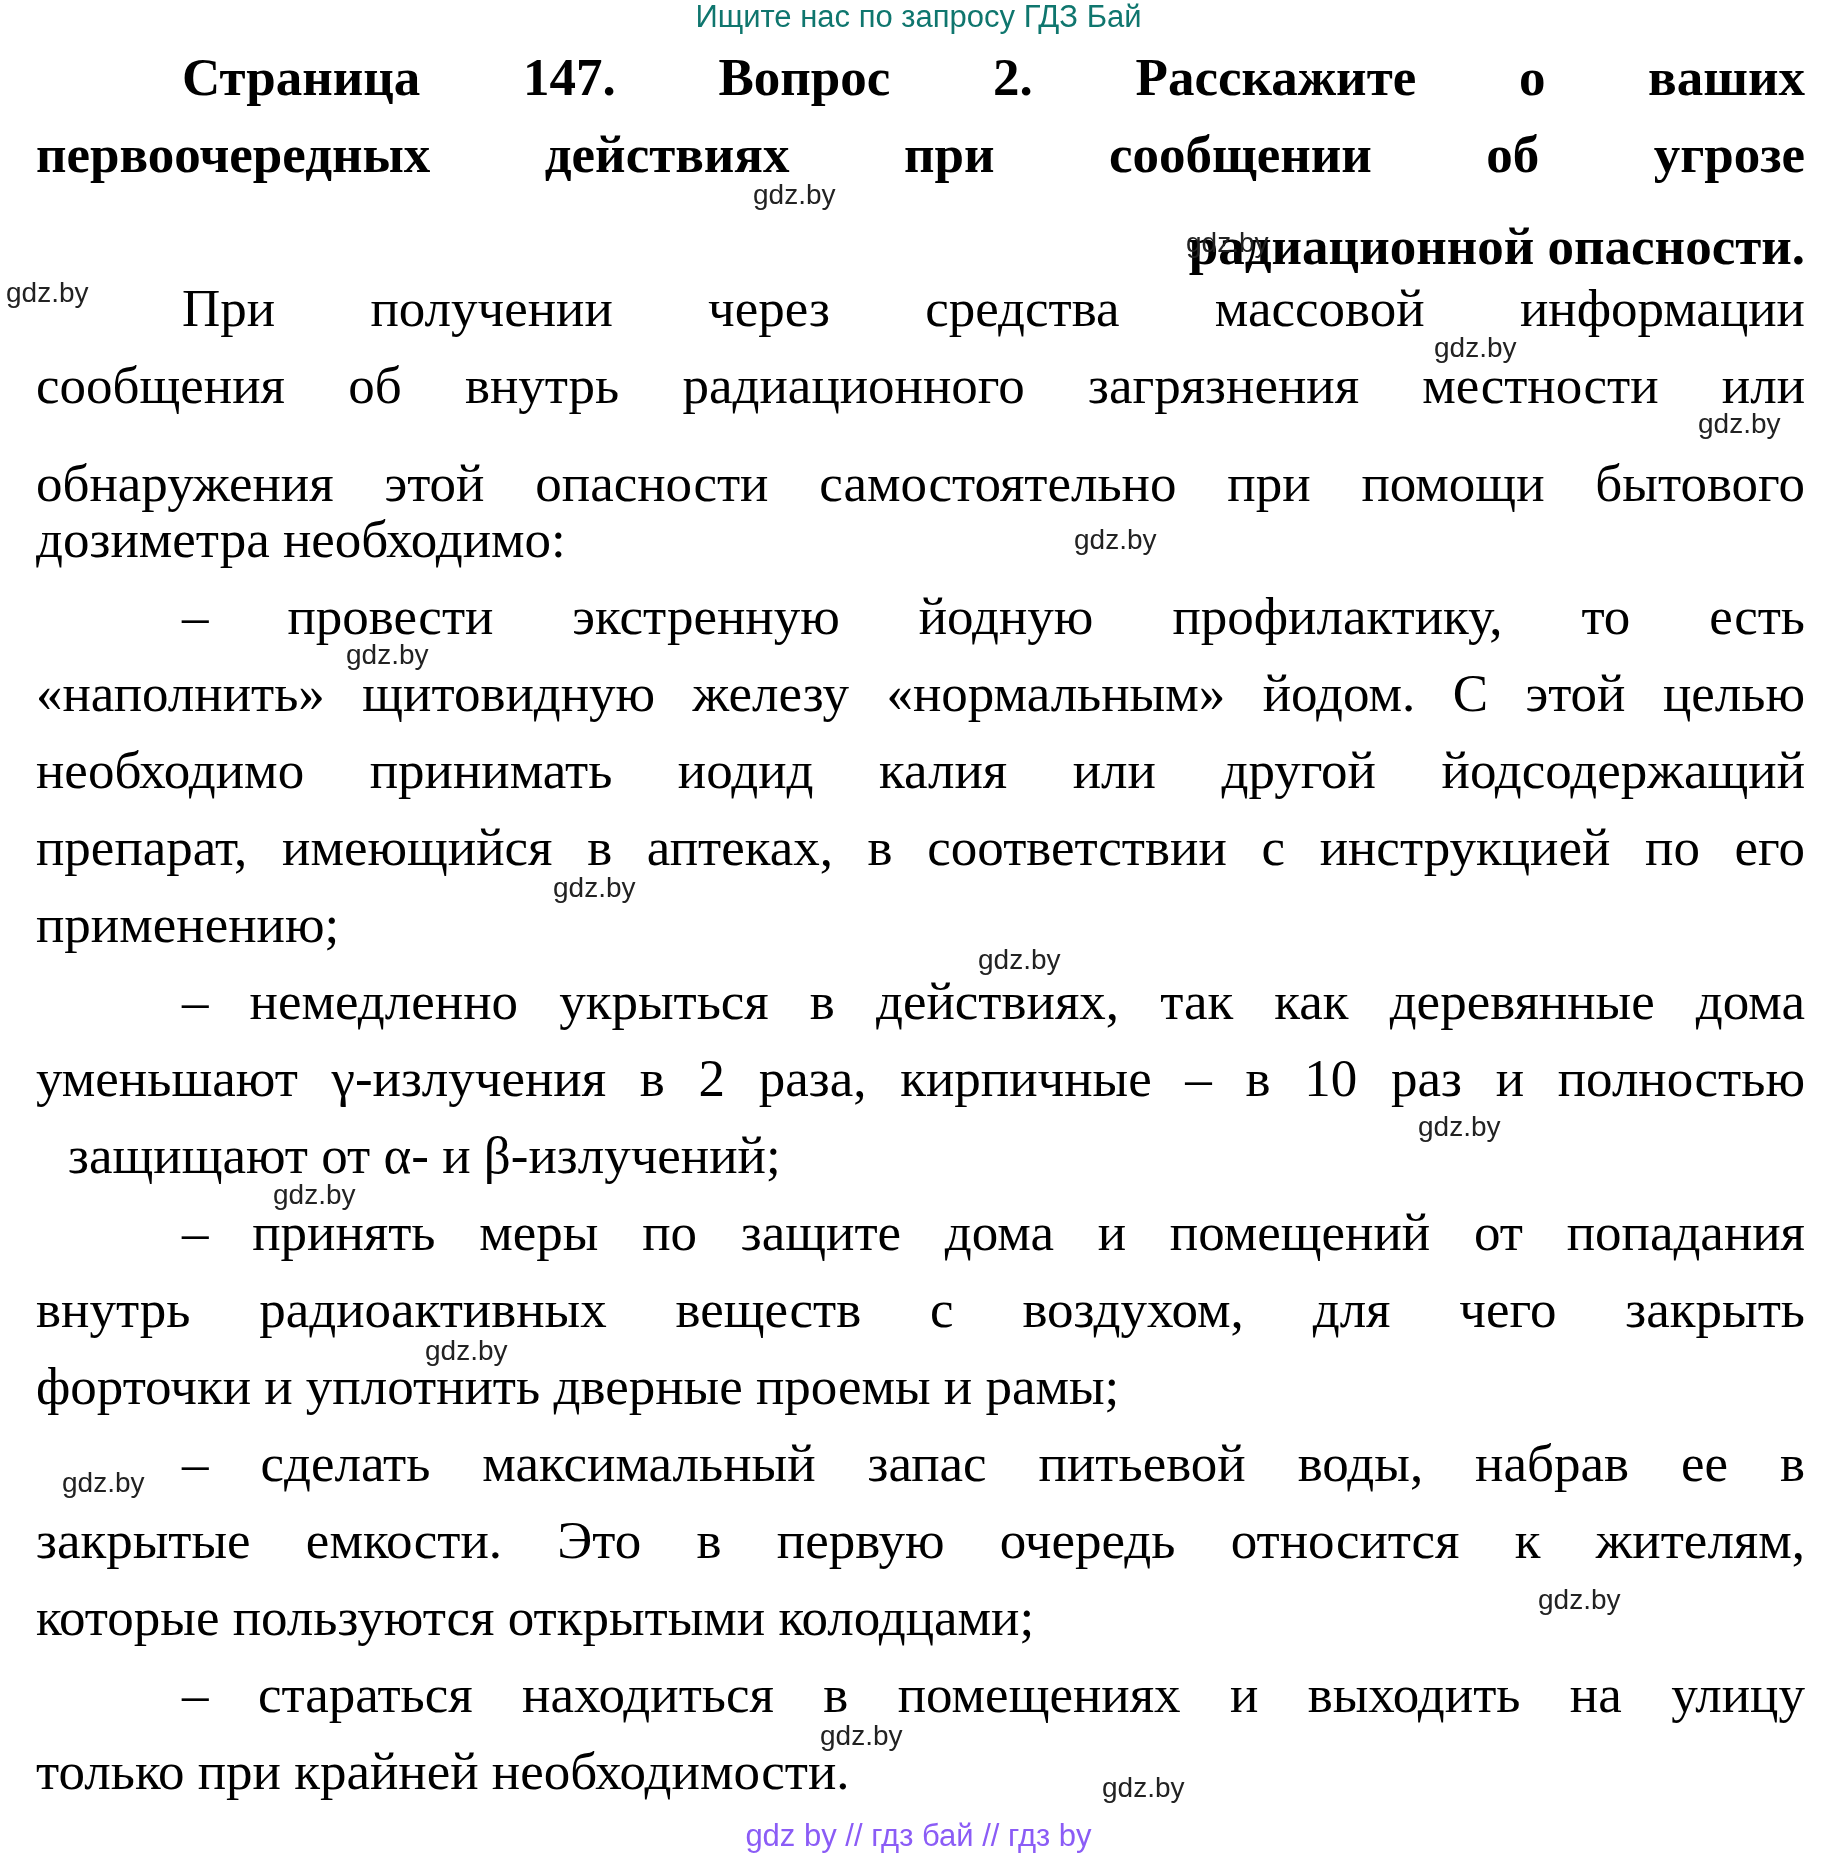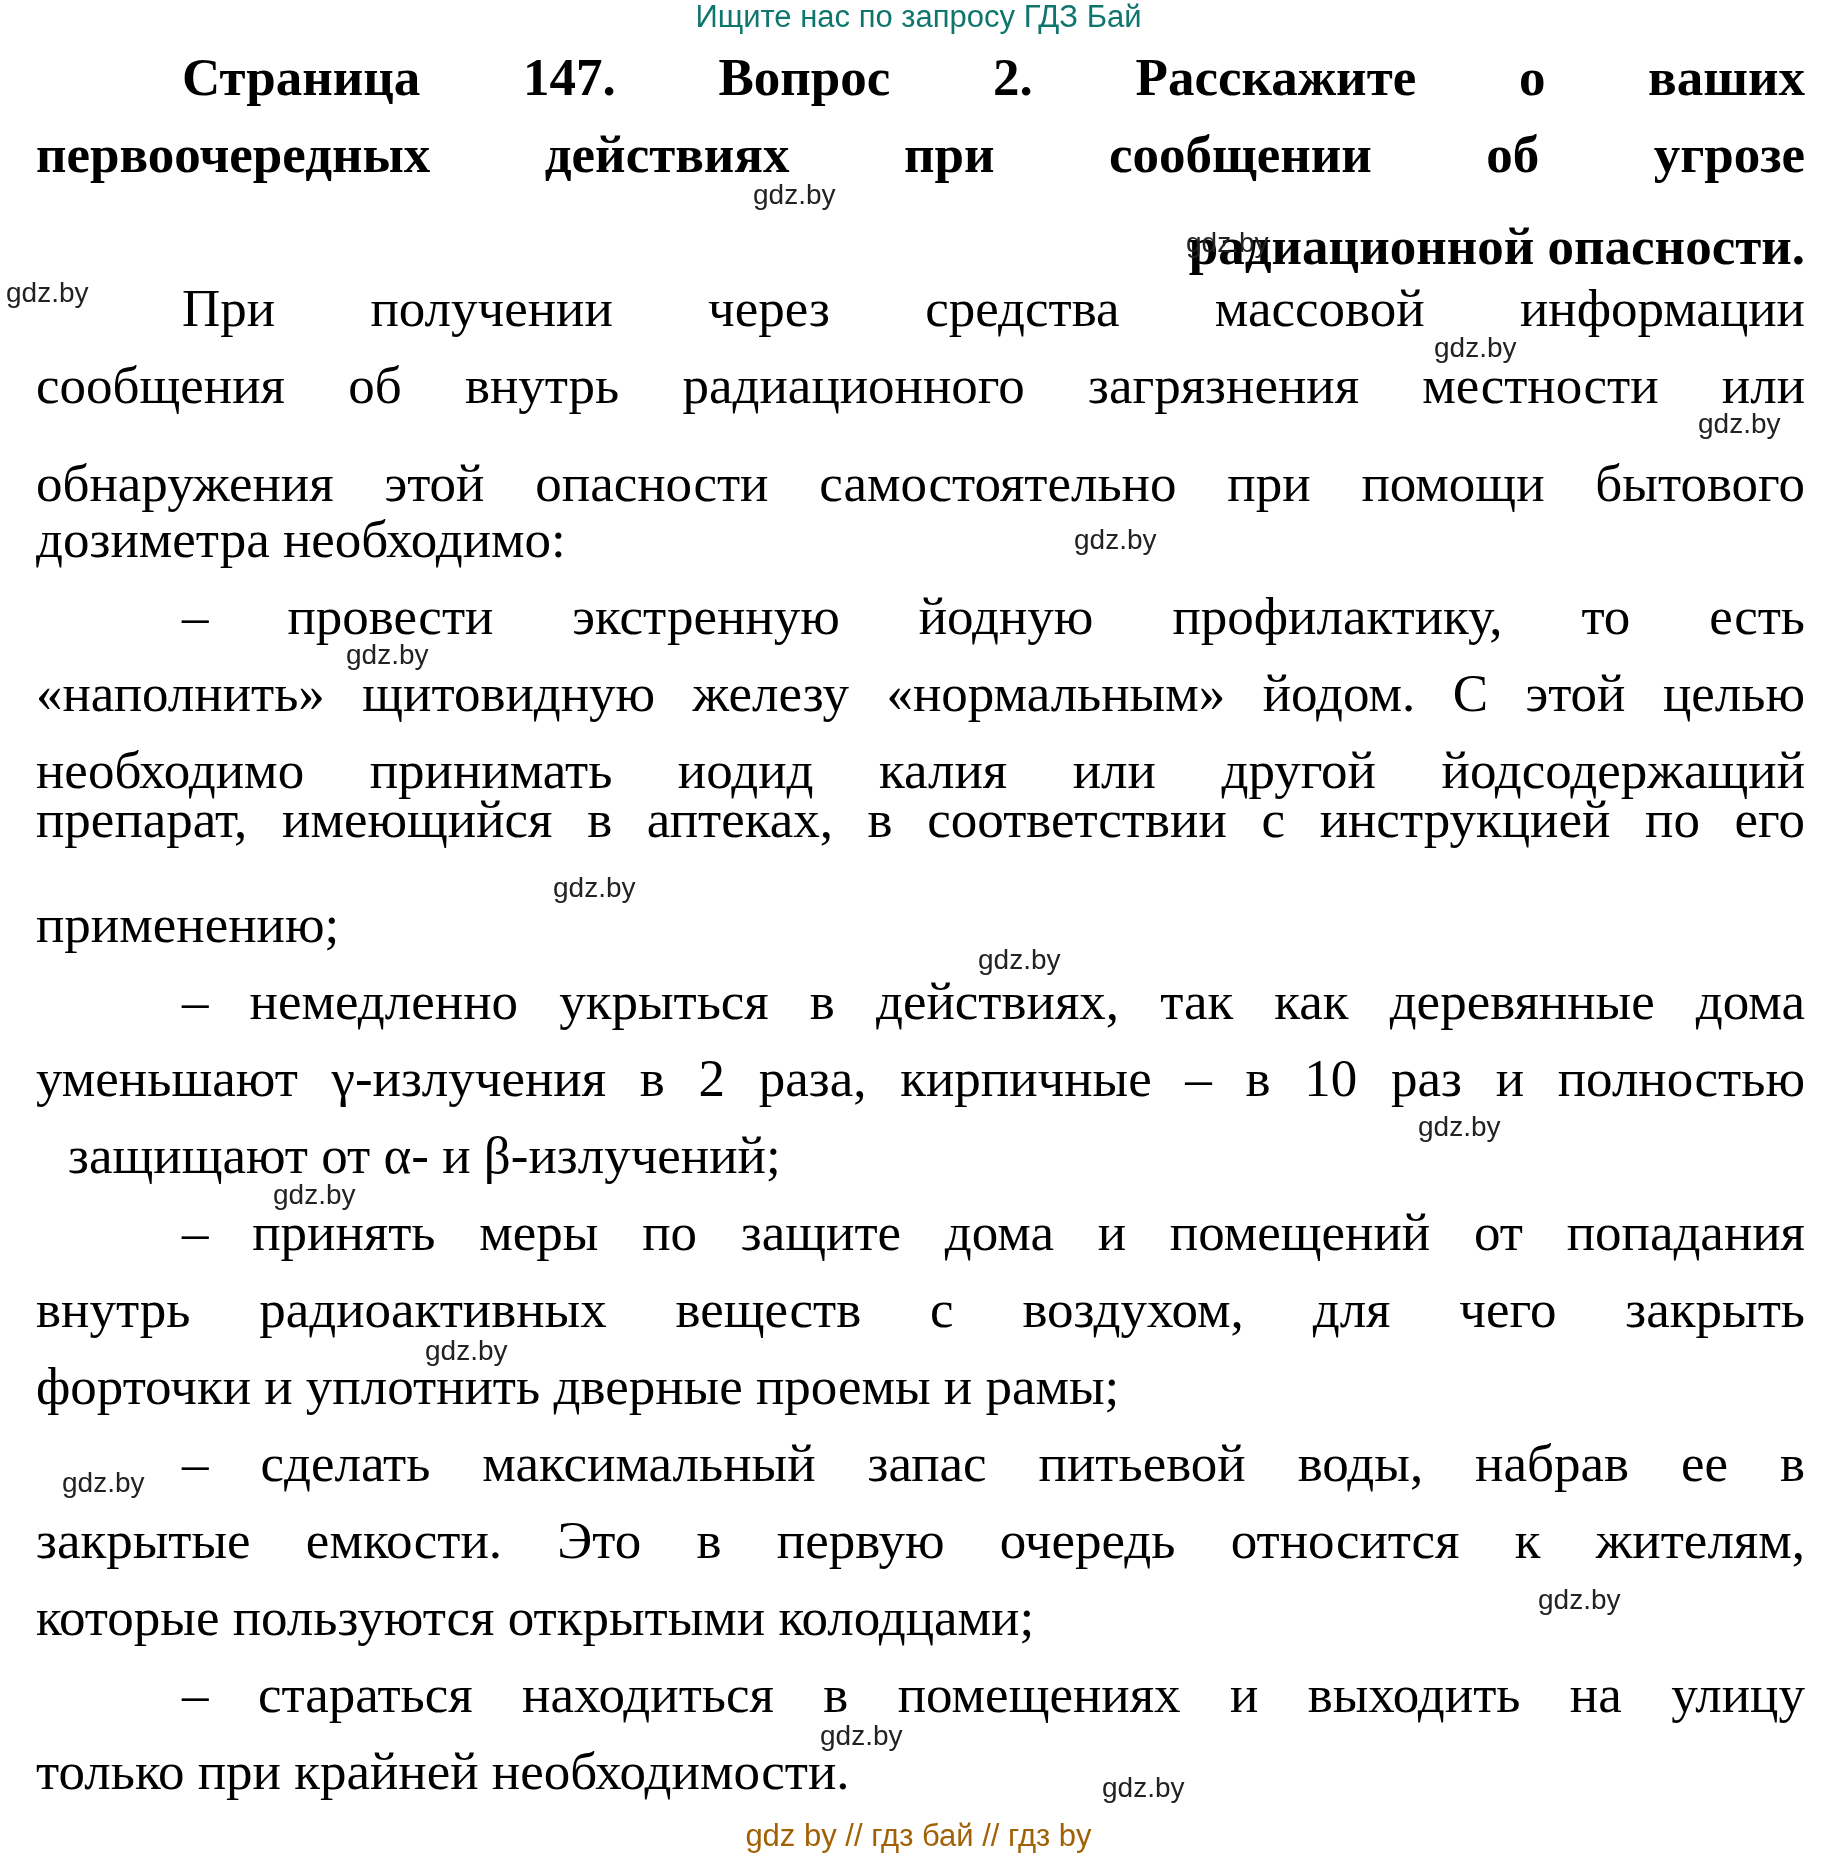--- a/index.html
+++ b/index.html
@@ -1,18 +1,18 @@
 <!DOCTYPE html>
 <html><head>
 <meta charset="utf-8">
 <style>
   html,body{margin:0;padding:0;background:#fff;}
   body{width:1837px;height:1860px;position:relative;overflow:hidden;font-family:"Liberation Serif","DejaVu Serif",serif;color:#000;}
   .hdr{position:absolute;top:0;left:0;width:1837px;text-align:center;font-family:"Liberation Sans","DejaVu Sans",sans-serif;font-size:31px;line-height:34px;color:#0f766e;}
-  .ftr{position:absolute;top:1818px;left:0;width:1837px;text-align:center;font-family:"Liberation Sans","DejaVu Sans",sans-serif;font-size:31px;line-height:36px;color:#a16207;}
+  .ftr{position:absolute;top:1818px;left:0;width:1837px;text-align:center;font-family:"Liberation Sans","DejaVu Sans",sans-serif;font-size:31px;line-height:36px;color:#8b5cf6;}
   .line{position:absolute;left:36px;width:1769px;height:77px;font-size:53px;line-height:77px;white-space:nowrap;}
   .line.j{text-align:justify;text-align-last:justify;}
   .line.ind{padding-left:146px;width:1623px;}
   .line.b{font-weight:bold;}
   .wm{position:absolute;font-family:"Liberation Sans","DejaVu Sans",sans-serif;font-size:28px;line-height:30px;color:#222;}
 </style>
 </head>
 <body>
 
 <div class="hdr">Ищите нас по запросу ГДЗ Бай</div>
@@ -21,21 +21,21 @@
 <div class="line j b" style="top:116px;">первоочередных действиях при сообщении об угрозе</div>
 <div class="line b" style="top:208px;text-align:right;">радиационной опасности.</div>
 
 <div class="line j ind" style="top:270px;">При получении через средства массовой информации</div>
 <div class="line j" style="top:347px;">сообщения об внутрь радиационного загрязнения местности или</div>
 <div class="line j" style="top:445px;">обнаружения этой опасности самостоятельно при помощи бытового</div>
 <div class="line" style="top:501px;">дозиметра необходимо:</div>
 <div class="line j ind" style="top:578px;">– провести экстренную йодную профилактику, то есть</div>
 <div class="line j" style="top:655px;">«наполнить» щитовидную железу «нормальным» йодом. С этой целью</div>
 <div class="line j" style="top:732px;">необходимо принимать иодид калия или другой йодсодержащий</div>
-<div class="line j" style="top:781px;">препарат, имеющийся в аптеках, в соответствии с инструкцией по его</div>
+<div class="line j" style="top:809px;">препарат, имеющийся в аптеках, в соответствии с инструкцией по его</div>
 <div class="line" style="top:886px;">применению;</div>
 <div class="line j ind" style="top:963px;">– немедленно укрыться в действиях, так как деревянные дома</div>
 <div class="line j" style="top:1040px;">уменьшают γ-излучения в 2 раза, кирпичные – в 10 раз и полностью</div>
 <div class="line" style="top:1117px;margin-left:32px;">защищают от α- и β-излучений;</div>
 <div class="line j ind" style="top:1194px;">– принять меры по защите дома и помещений от попадания</div>
 <div class="line j" style="top:1271px;">внутрь радиоактивных веществ с воздухом, для чего закрыть</div>
 <div class="line" style="top:1348px;">форточки и уплотнить дверные проемы и рамы;</div>
 <div class="line j ind" style="top:1425px;">– сделать максимальный запас питьевой воды, набрав ее в</div>
 <div class="line j" style="top:1502px;">закрытые емкости. Это в первую очередь относится к жителям,</div>
 <div class="line" style="top:1579px;">которые пользуются открытыми колодцами;</div>

